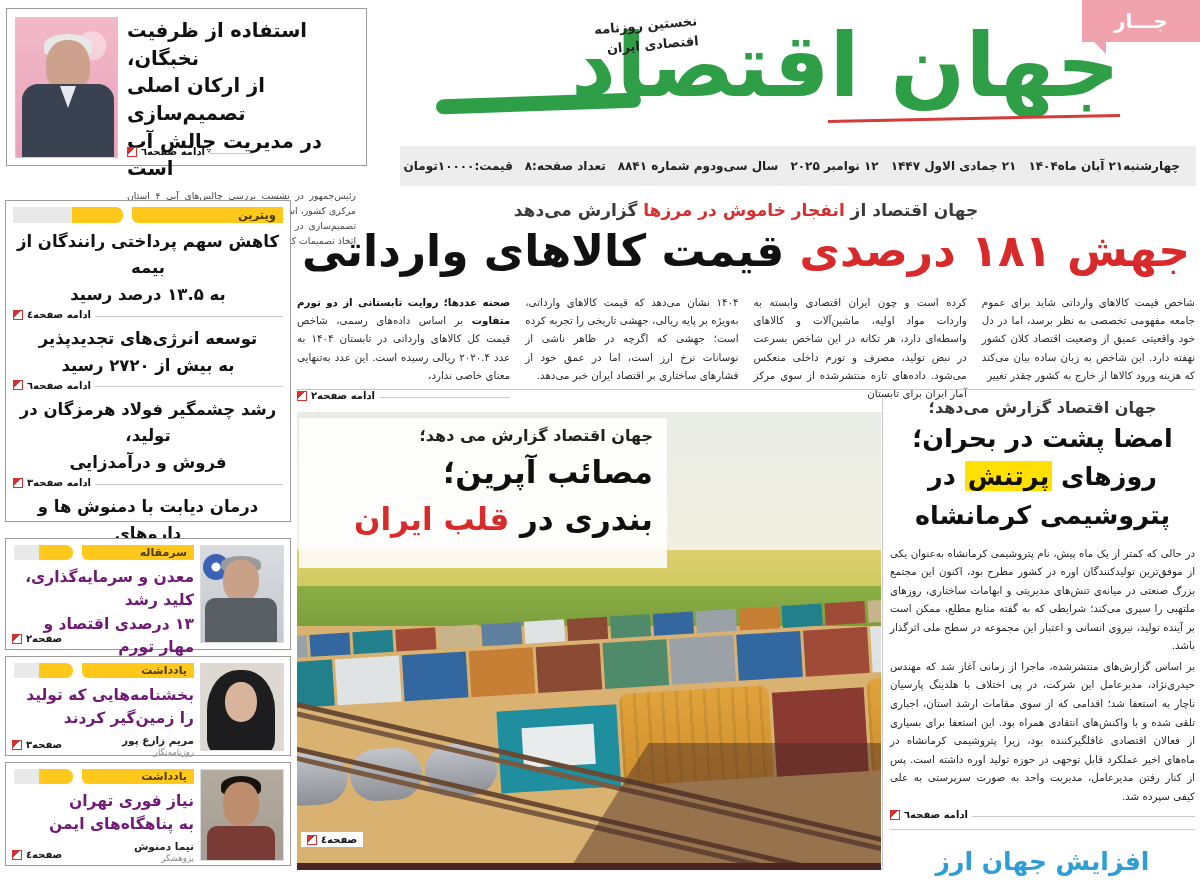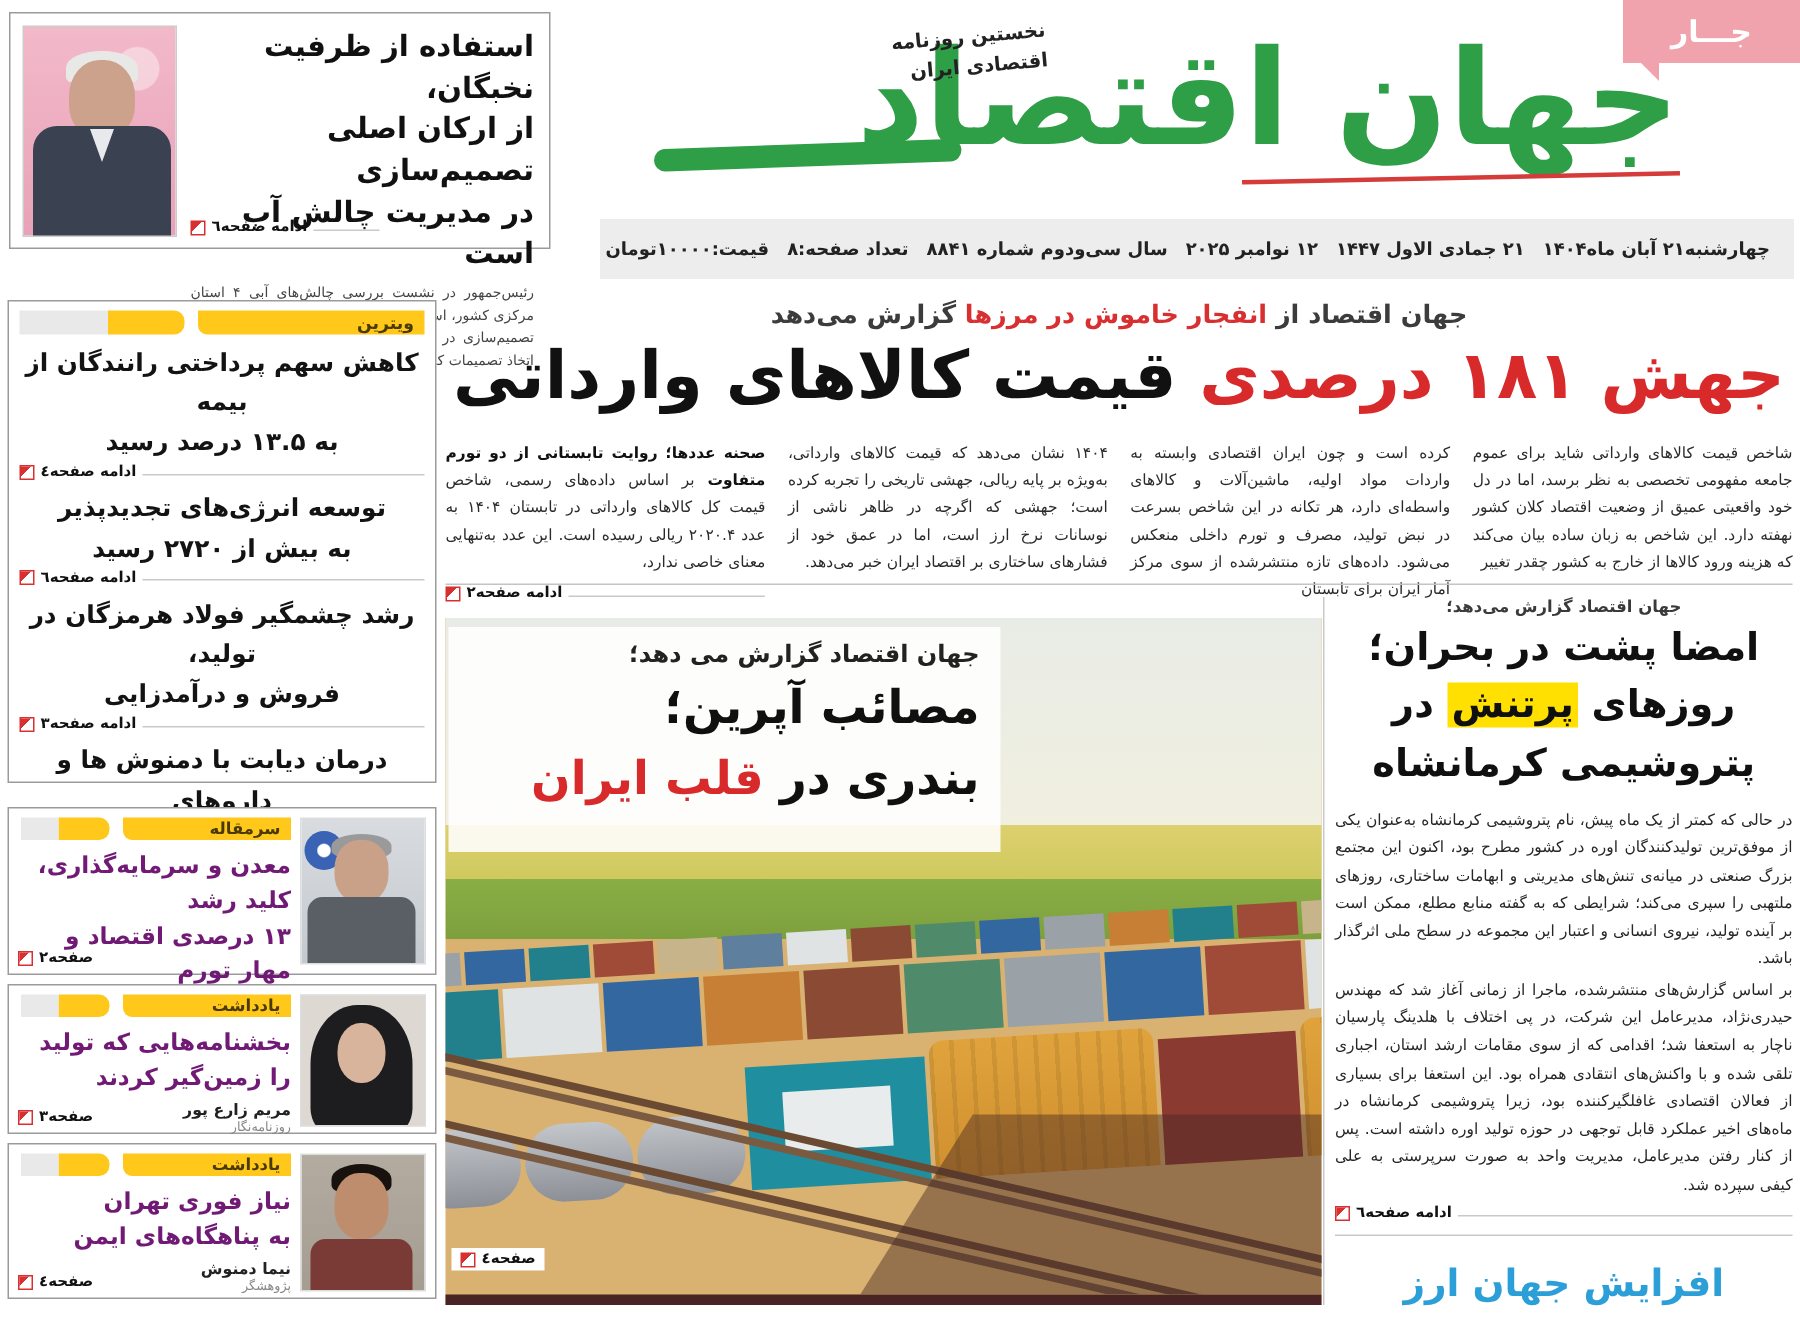--- a/index.html
+++ b/index.html
@@ -30,21 +30,21 @@
                          linear-gradient(180deg,#f2b9c9,#e8a2b8); overflow:hidden; }
   #tl-photo .head { position:absolute; left:30px; top:22px; width:44px; height:52px; background:#cda28c;
                     border-radius:46% 46% 42% 42%; }
   #tl-photo .hair { position:absolute; left:28px; top:16px; width:48px; height:22px; background:#e8e8e6;
                     border-radius:50% 50% 20% 20%; }
   #tl-photo .suit { position:absolute; left:6px; top:66px; width:92px; height:75px; background:#3a4150;
                     border-radius:16px 16px 0 0; }
   #tl-photo .shirt { position:absolute; left:44px; top:68px; width:16px; height:22px; background:#e7e9ec;
                      clip-path:polygon(0 0,100% 0,50% 100%); }
   #tl-text { position:absolute; left:120px; right:10px; top:8px; bottom:6px; }
-  #tl-title { font-size:19.5px; font-weight:bold; color:#111; text-align:right; line-height:1.42; }
+  #tl-title { font-size:19.5px; font-weight:bold; color:#111; text-align:left; line-height:1.42; }
   #tl-body { margin-top:5px; font-size:9.3px; color:#444; text-align:justify; line-height:1.62; }
   #tl-more { position:absolute; left:0; bottom:2px; width:55%; }
 
   
   #badge { position:absolute; left:1082px; top:0; width:118px; height:42px; background:#f0a3ad; }
   #badge .t { color:#fff; font-size:20px; font-weight:bold; text-align:center; line-height:42px; }
   #badge::after { content:""; position:absolute; left:8px; bottom:-12px; border:8px solid transparent;
                   border-top-color:#f0a3ad; border-right-color:#f0a3ad; }
   #logo { position:absolute; left:628px; top:2px; width:492px; height:128px; color:#2e9e47;
           font-size:88px; font-weight:bold; text-align:center; white-space:nowrap; line-height:128px; }
@@ -151,21 +151,21 @@
   #photo-overlay { position:absolute; left:2px; top:6px; width:368px; height:150px;
                    background:rgba(255,255,255,.88); padding:8px 14px 6px 10px; text-align:right; }
   #po-kicker { font-size:16px; font-weight:bold; color:#222; }
   #po-head { margin-top:4px; font-size:31px; font-weight:bold; color:#101010; line-height:1.5; }
   #po-head .red { color:#d82a2a; }
   #photo-page { position:absolute; left:4px; bottom:16px; background:#fff; padding:2px 6px; }
 
   
   #vline { position:absolute; left:882px; top:398px; height:472px; width:1px; background:#c9c9c9; }
   #rcol { position:absolute; left:890px; top:398px; width:305px; }
-  #r-kicker { text-align:center; font-size:11px; font-weight:bold; color:#3a3a3a; }
+  #r-kicker { text-align:center; font-size:16px; font-weight:bold; color:#3a3a3a; }
   #r-head { margin-top:2px; text-align:center; font-size:25.5px; font-weight:bold; color:#101010;
             line-height:1.5; }
   #r-head .hl { background:#ffe000; padding:0 3px; }
   #r-body { margin-top:10px; font-size:10.3px; color:#262626; text-align:justify; line-height:1.8; }
   #r-body p + p { margin-top:2px; }
   #r-more { margin-top:4px; }
   #r-divider { margin-top:9px; border-top:1px solid #c9c9c9; }
   #cur-head { margin-top:12px; text-align:center; font-size:25px; font-weight:bold; color:#101010;
               line-height:1.6; }
   #cur-head .blue { color:#2d9fd8; }

